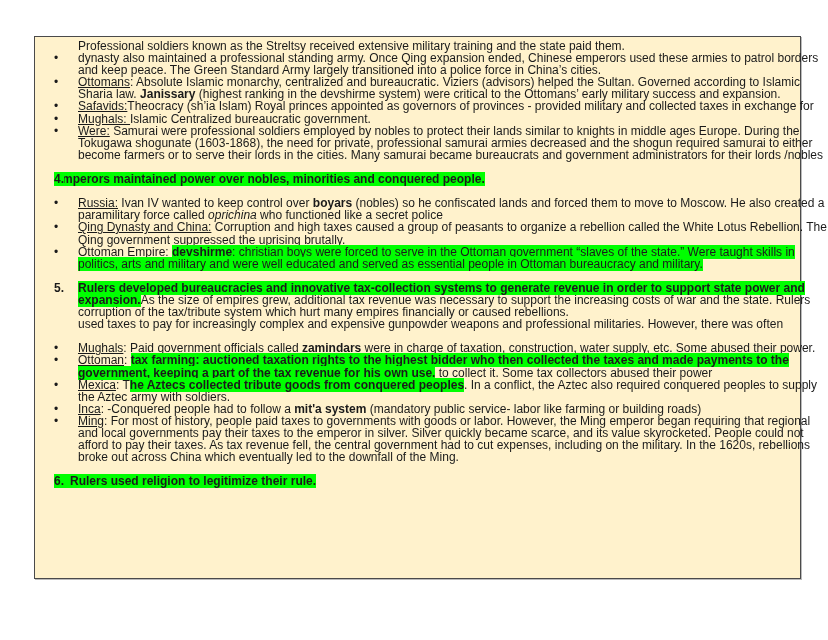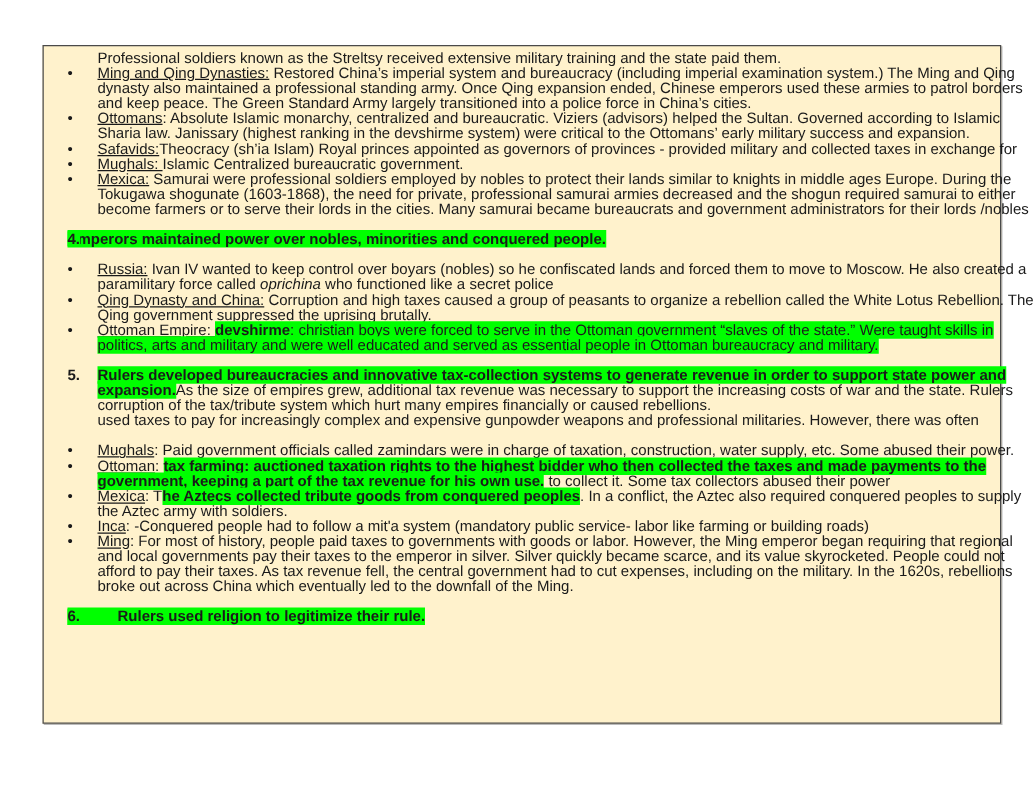--- a/index.html
+++ b/index.html
@@ -11,37 +11,36 @@
   .content { position:absolute; left:44px; top:40px; width:750px;
              font-size:12px; line-height:12.1px; }
   .line { white-space:nowrap; }
   .indent { padding-left:34px; }
   .bullet-row { position:relative; padding-left:34px; }
   .bullet { position:absolute; left:10px; top:0; }
   .num-row { position:relative; padding-left:34px; font-weight:bold; }
   .num { position:absolute; left:10px; top:0; font-weight:bold; }
   .gap { height:12.1px; }
   .u { text-decoration:underline; }
-  .b { font-weight:normal; }
+  .b { font-weight:bold; }
   .i { font-style:italic;margin-top:32px; }
   .hl { background:#00ff00; }
   .hlb { background:#00ff00; font-weight:bold; }
 </style>
 </head>
 <body>
 
 <div class="box"></div>
 
 <div class="content">
 
   <div class="line indent">Professional soldiers known as the Streltsy received extensive military training and the state paid them.</div>
 
   <div class="bullet-row">
     <span class="bullet">•</span>
-    <div class="line"><span class="u">Ming and Qing Dynasties:</span><span> Restored China’s imperial system and bureaucracy (including imperial examination system.) The Ming and Qing</span></div>
     <div class="line">dynasty also maintained a professional standing army. Once Qing expansion ended, Chinese emperors used these armies to patrol borders</div>
     <div class="line">and keep peace. The Green Standard Army largely transitioned into a police force in China’s cities.</div>
   </div>
 
   <div class="bullet-row">
     <span class="bullet">•</span>
     <div class="line"><span class="u">Ottomans</span><span>: Absolute Islamic monarchy, centralized and bureaucratic. Viziers (advisors) helped the Sultan. Governed according to Islamic</span></div>
     <div class="line"><span>Sharia law. </span><span class="b">Janissary</span><span> (highest ranking in the devshirme system) were critical to the Ottomans’ early military success and expansion.</span></div>
   </div>
 
@@ -50,21 +49,21 @@
     <div class="line"><span class="u">Safavids:</span><span>Theocracy (sh’ia Islam) Royal princes appointed as governors of provinces - provided military and collected taxes in exchange for</span></div>
   </div>
 
   <div class="bullet-row">
     <span class="bullet">•</span>
     <div class="line"><span class="u">Mughals: </span><span>Islamic Centralized bureaucratic government.</span></div>
   </div>
 
   <div class="bullet-row">
     <span class="bullet">•</span>
-    <div class="line"><span class="u">Mexica:</span><span> Samurai were professional soldiers employed by nobles to protect their lands similar to knights in middle ages Europe. During the</span></div>
+    <div class="line"><span class="u">Were:</span><span> Samurai were professional soldiers employed by nobles to protect their lands similar to knights in middle ages Europe. During the</span></div>
     <div class="line">Tokugawa shogunate (1603-1868), the need for private, professional samurai armies decreased and the shogun required samurai to either</div>
     <div class="line">become farmers or to serve their lords in the cities. Many samurai became bureaucrats and government administrators for their lords /nobles</div>
   </div>
 
   <div class="gap"></div>
 
   <div class="num-row">
     <span class="num hl">4.</span>
     <div class="line"><span class="hl" style="margin-left:-24px;">Emperors maintained power over nobles, minorities and conquered people.</span></div>
   </div>
@@ -130,16 +129,16 @@
     <div class="line"><span class="u">Ming</span><span>: For most of history, people paid taxes to governments with goods or labor. However, the Ming emperor began requiring that regional</span></div>
     <div class="line">and local governments pay their taxes to the emperor in silver. Silver quickly became scarce, and its value skyrocketed. People could not</div>
     <div class="line">afford to pay their taxes. As tax revenue fell, the central government had to cut expenses, including on the military. In the 1620s, rebellions</div>
     <div class="line">broke out across China which eventually led to the downfall of the Ming.</div>
   </div>
 
   <div class="gap"></div>
 
   <div class="num-row">
     <span class="num hl">6.</span>
-    <div class="line"><span class="hl" style="margin-left:-24px;padding-left:40px;">Rulers used religion to legitimize their rule.</span></div>
+    <div class="line"><span class="hl" style="margin-left:-24px;padding-left:16px;">Rulers used religion to legitimize their rule.</span></div>
   </div>
 
 </div>
 
 </body></html>

